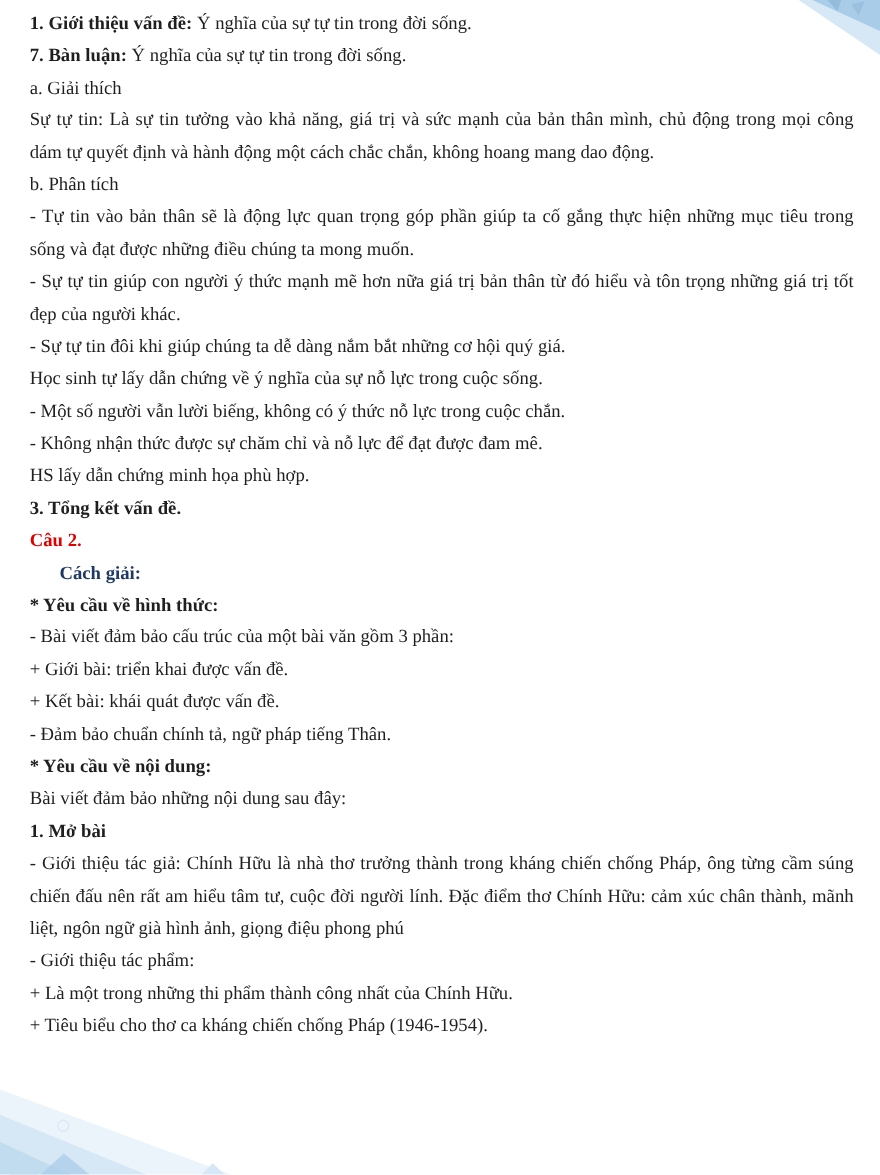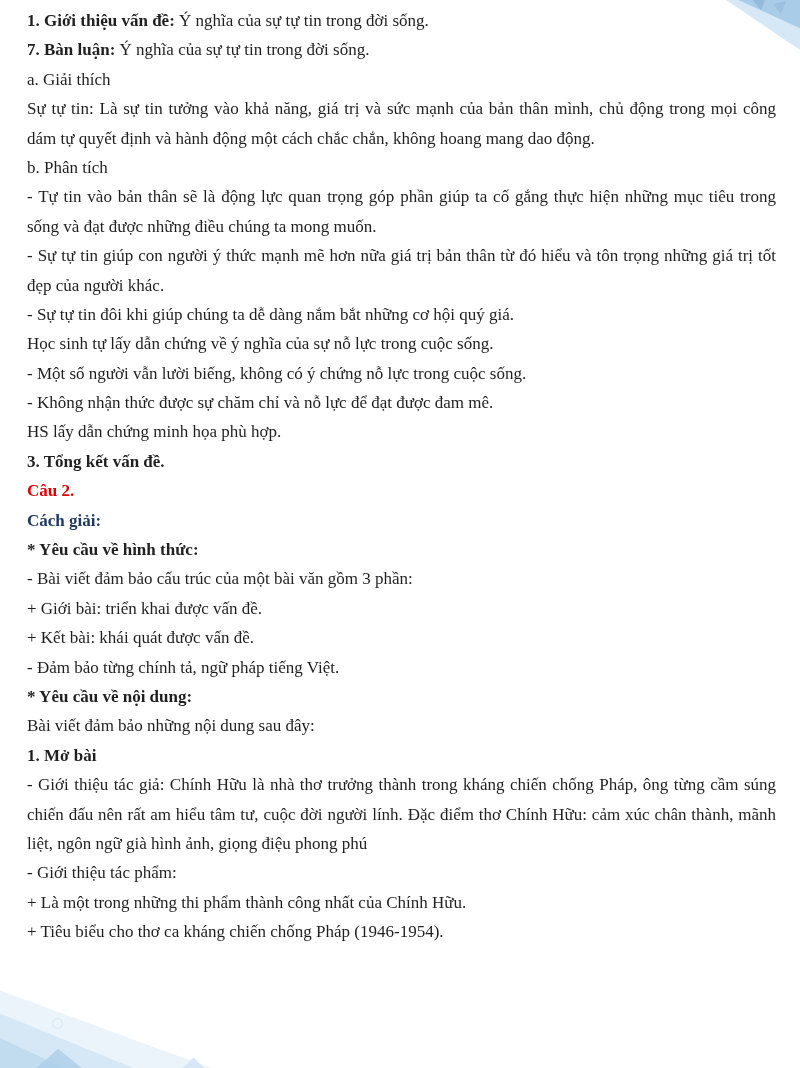--- a/index.html
+++ b/index.html
@@ -13,21 +13,21 @@
     font-size:17px;color:var(--text,#1f1f1f);
   }
   .line{
     line-height:29.4px;height:29.4px;white-space:nowrap;overflow:visible;
   }
   .line.j{
     white-space:normal;text-align:justify;text-align-last:justify;overflow:hidden;
   }
   .b{font-weight:bold;}
   .c-red{color:var(--red,#e00000);}
-  .c-blue{color:var(--blue,#1f3864);}
+  .c-blue{color:var(--blue,#1f3864);margin-left:27px;}
 
   
   #deco-tr{position:absolute;top:0;right:0;width:88px;height:64px;pointer-events:none;}
   #deco-tr .p{position:absolute;inset:0;}
   .tr-pale{background:var(--deco-pale,#dcebf7);clip-path:polygon(16% 0,100% 0,100% 78%);}
   .tr-mid{background:var(--deco-mid,#a9cde8);clip-path:polygon(30% 0,100% 0,100% 44%);}
   .tr-sp1{background:var(--deco-dark,#8fb6d8);clip-path:polygon(46% 0,60% 0,56% 16%);opacity:.8;}
   .tr-sp2{background:var(--deco-dark,#8fb6d8);clip-path:polygon(70% 6%,84% 2%,78% 22%);opacity:.55;}
 
   
@@ -57,31 +57,31 @@
     <div class="line"><span>a. Giải thích</span></div>
     <div class="line j"><span>Sự tự tin: Là sự tin tưởng vào khả năng, giá trị và sức mạnh của bản thân mình, chủ động trong mọi công việc,</span></div>
     <div class="line"><span>dám tự quyết định và hành động một cách chắc chắn, không hoang mang dao động.</span></div>
     <div class="line"><span>b. Phân tích</span></div>
     <div class="line j"><span>- Tự tin vào bản thân sẽ là động lực quan trọng góp phần giúp ta cố gắng thực hiện những mục tiêu trong cuộc</span></div>
     <div class="line"><span>sống và đạt được những điều chúng ta mong muốn.</span></div>
     <div class="line j"><span>- Sự tự tin giúp con người ý thức mạnh mẽ hơn nữa giá trị bản thân từ đó hiểu và tôn trọng những giá trị tốt</span></div>
     <div class="line"><span>đẹp của người khác.</span></div>
     <div class="line"><span>- Sự tự tin đôi khi giúp chúng ta dễ dàng nắm bắt những cơ hội quý giá.</span></div>
     <div class="line"><span>Học sinh tự lấy dẫn chứng về ý nghĩa của sự nỗ lực trong cuộc sống.</span></div>
-    <div class="line"><span>- Một số người vẫn lười biếng, không có ý chứng nỗ lực trong cuộc sống.</span></div>
+    <div class="line"><span>- Một số người vẫn lười biếng, không có ý thức nỗ lực trong cuộc chắn.</span></div>
     <div class="line"><span>- Không nhận thức được sự chăm chỉ và nỗ lực để đạt được đam mê.</span></div>
     <div class="line"><span>HS lấy dẫn chứng minh họa phù hợp.</span></div>
     <div class="line"><span class="b">3. Tổng kết vấn đề.</span></div>
     <div class="line"><span class="b c-red">Câu 2.</span></div>
     <div class="line"><span class="b c-blue">Cách giải:</span></div>
     <div class="line"><span class="b">* Yêu cầu về hình thức:</span></div>
     <div class="line"><span>- Bài viết đảm bảo cấu trúc của một bài văn gồm 3 phần:</span></div>
     <div class="line"><span>+ Giới bài: triển khai được vấn đề.</span></div>
     <div class="line"><span>+ Kết bài: khái quát được vấn đề.</span></div>
-    <div class="line"><span>- Đảm bảo từng chính tả, ngữ pháp tiếng Việt.</span></div>
+    <div class="line"><span>- Đảm bảo chuẩn chính tả, ngữ pháp tiếng Thân.</span></div>
     <div class="line"><span class="b">* Yêu cầu về nội dung:</span></div>
     <div class="line"><span>Bài viết đảm bảo những nội dung sau đây:</span></div>
     <div class="line"><span class="b">1. Mở bài</span></div>
     <div class="line j"><span>- Giới thiệu tác giả: Chính Hữu là nhà thơ trưởng thành trong kháng chiến chống Pháp, ông từng cầm súng</span></div>
     <div class="line j"><span>chiến đấu nên rất am hiểu tâm tư, cuộc đời người lính. Đặc điểm thơ Chính Hữu: cảm xúc chân thành, mãnh</span></div>
     <div class="line"><span>liệt, ngôn ngữ già hình ảnh, giọng điệu phong phú</span></div>
     <div class="line"><span>- Giới thiệu tác phẩm:</span></div>
     <div class="line"><span>+ Là một trong những thi phẩm thành công nhất của Chính Hữu.</span></div>
     <div class="line"><span>+ Tiêu biểu cho thơ ca kháng chiến chống Pháp (1946-1954).</span></div>
   </div>

